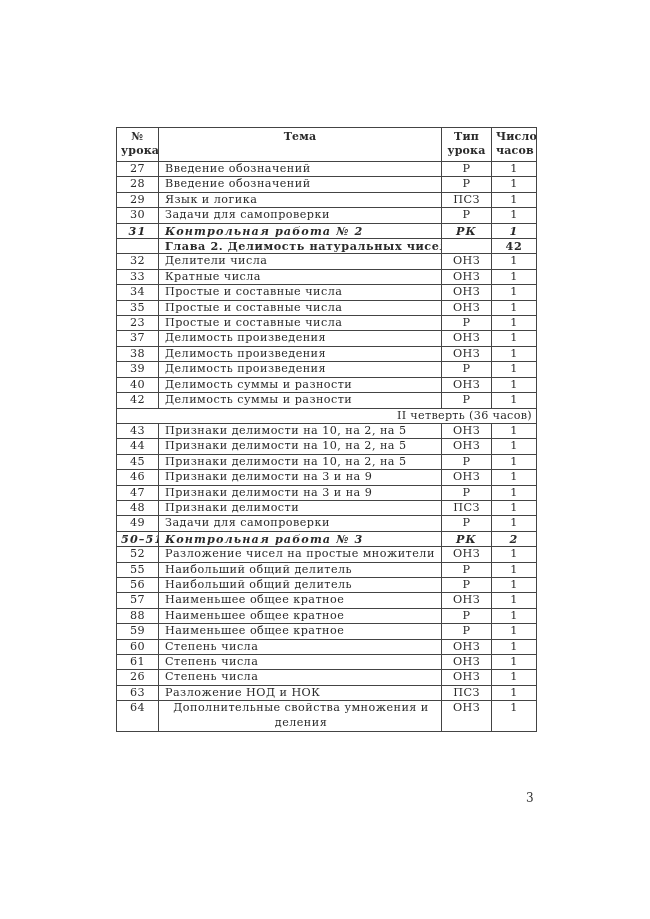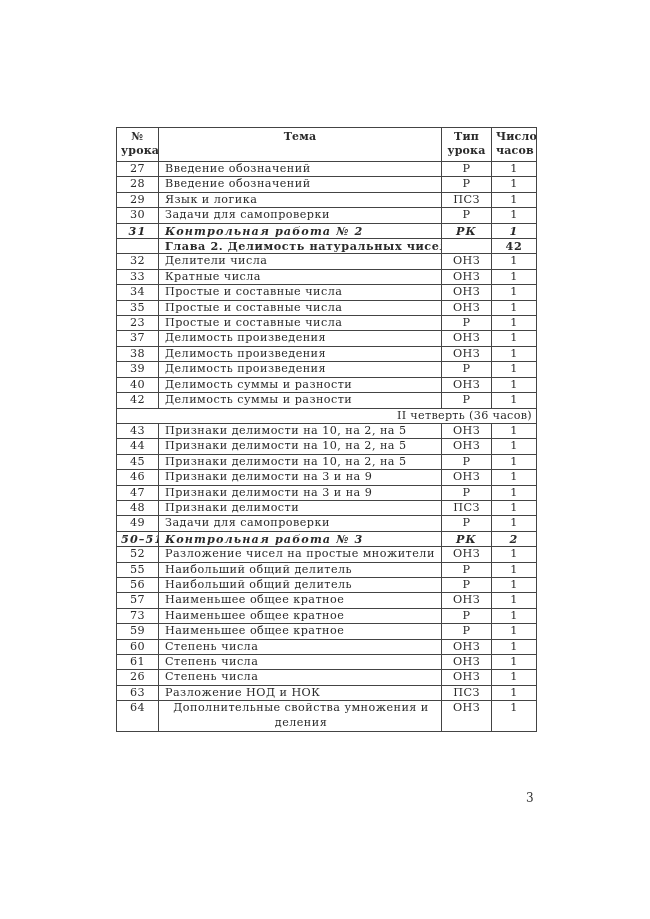--- a/index.html
+++ b/index.html
@@ -282,21 +282,21 @@
           <td class="center">Р</td>
           <td class="center">1</td>
         </tr>
         <tr class="lesson">
           <td class="center">57</td>
           <td class="left">Наименьшее общее кратное</td>
           <td class="center">ОНЗ</td>
           <td class="center">1</td>
         </tr>
         <tr class="lesson">
-          <td class="center">73</td>
+          <td class="center">88</td>
           <td class="left">Наименьшее общее кратное</td>
           <td class="center">Р</td>
           <td class="center">1</td>
         </tr>
         <tr class="lesson">
           <td class="center">59</td>
           <td class="left">Наименьшее общее кратное</td>
           <td class="center">Р</td>
           <td class="center">1</td>
         </tr>

